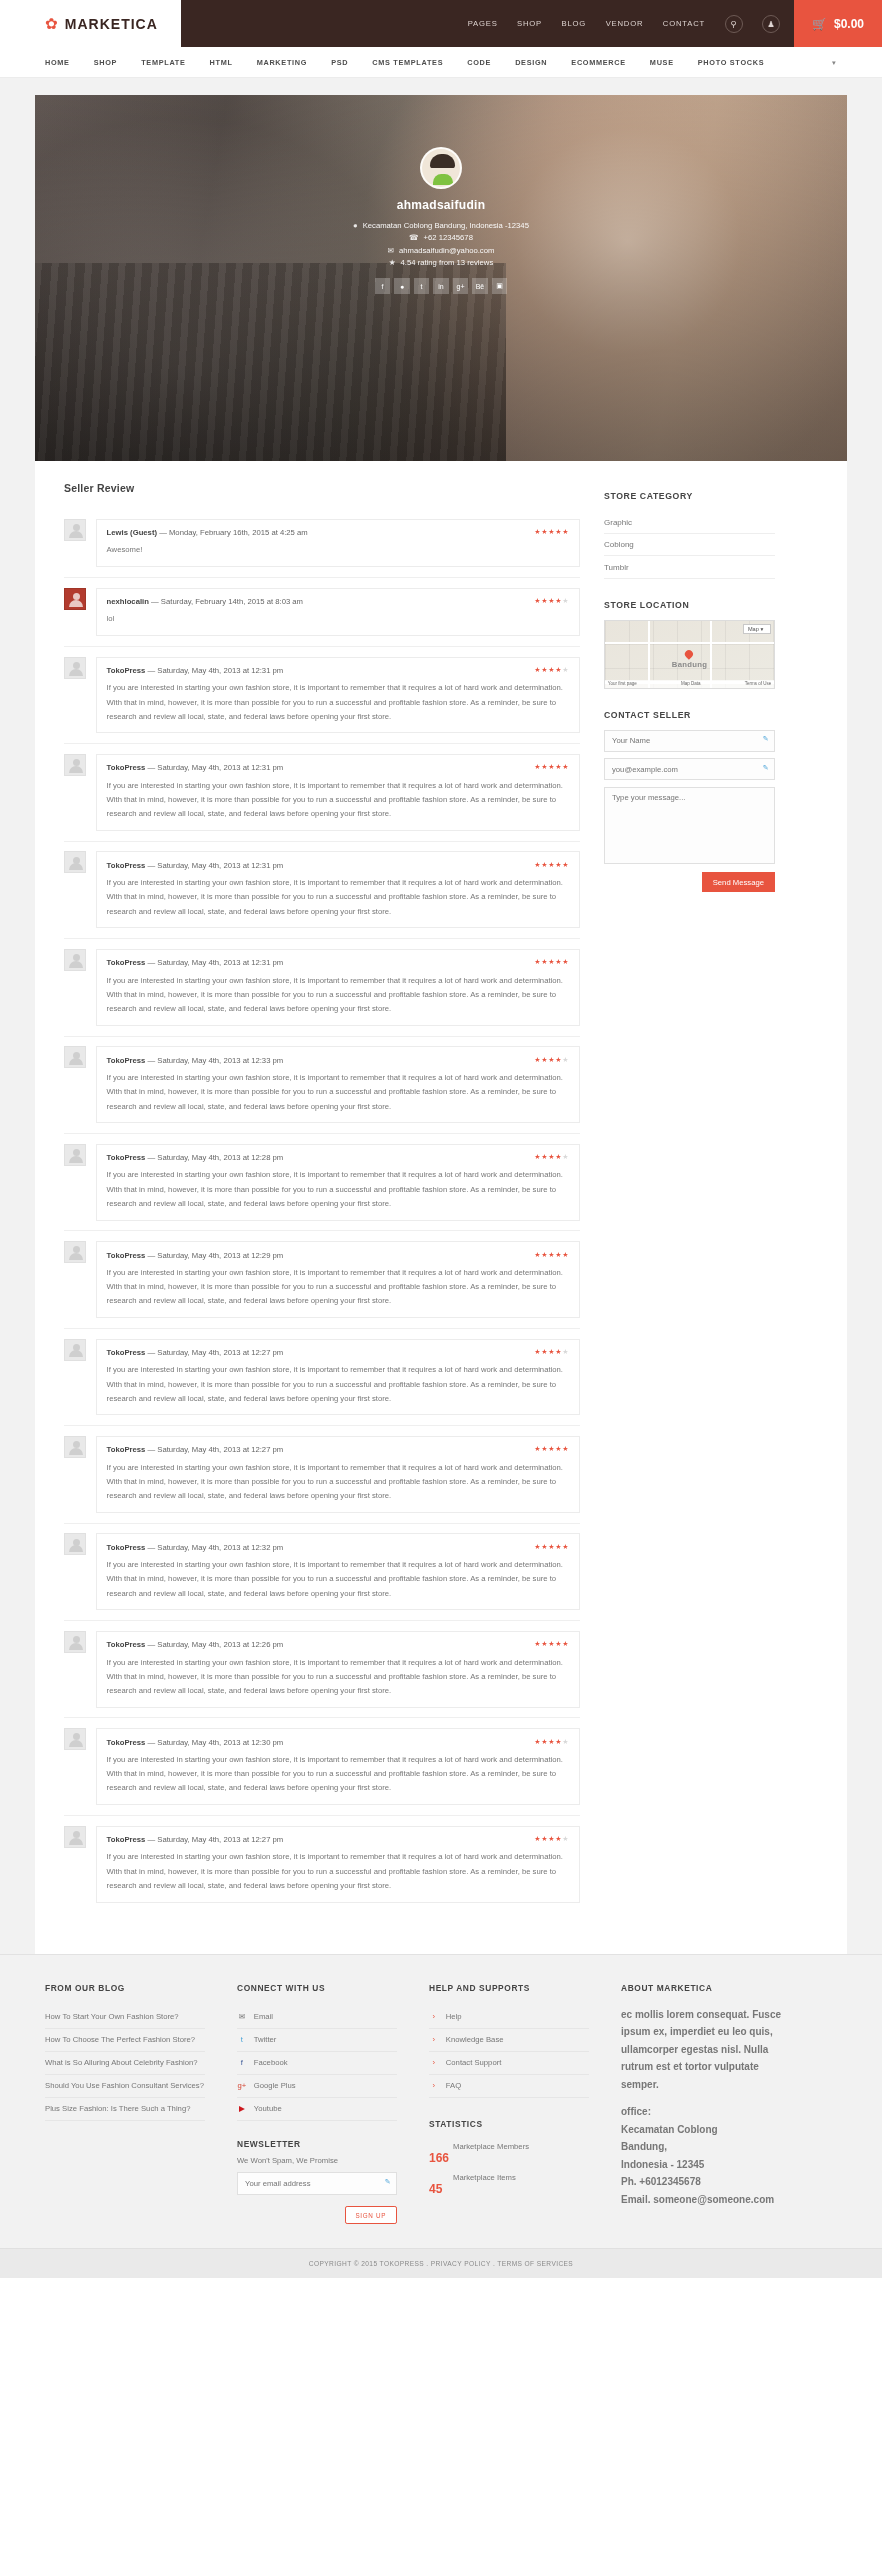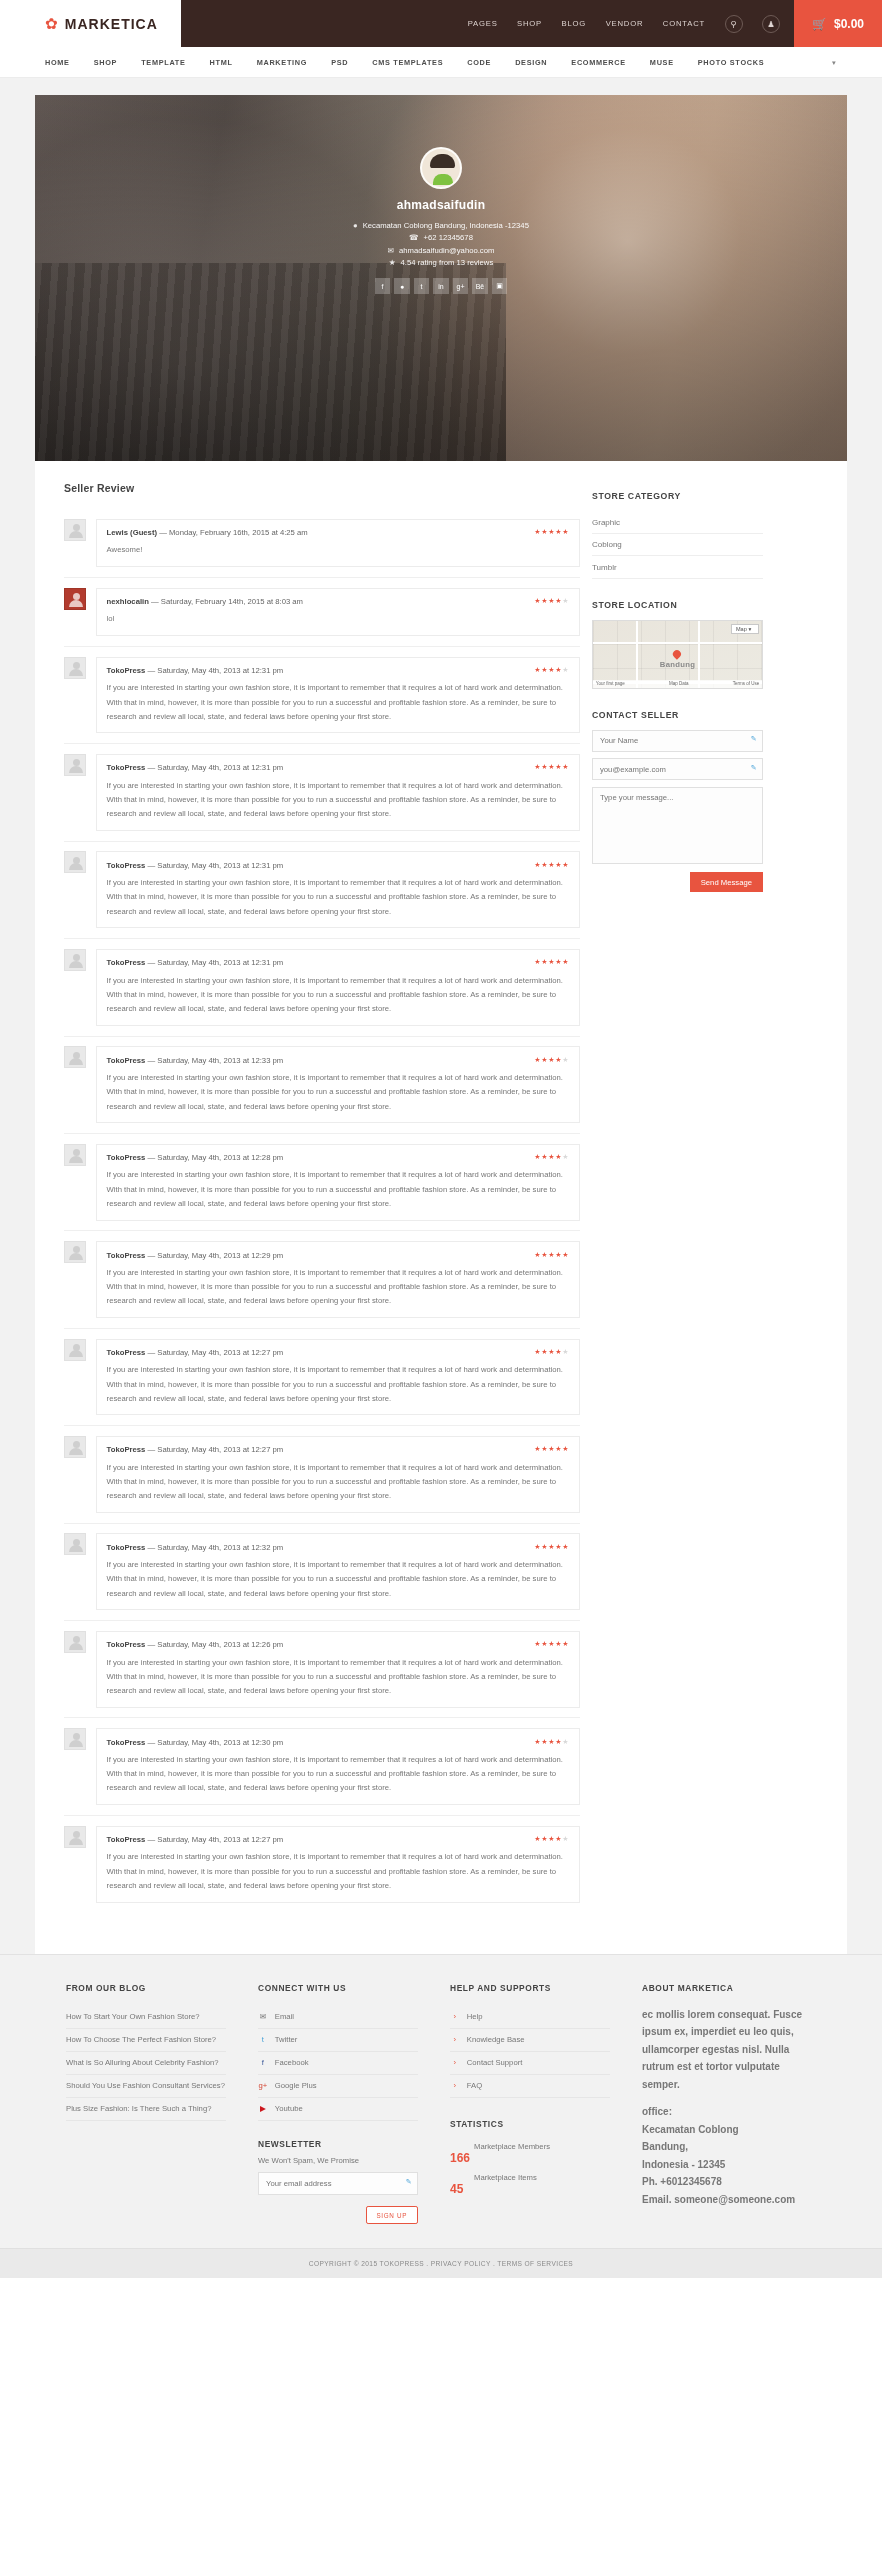--- a/index.html
+++ b/index.html
@@ -163,21 +163,21 @@
     display: flex; justify-content: center; gap: 4.2px;
   }
   .hero-social span {
     width: 15.3px; height: 15.3px;
     background: rgba(255,255,255,0.25);
     display: flex; align-items: center; justify-content: center;
     font-size: 7px; color: #fff;
   }
 
   
-  .cols { display: flex; padding: 21px 29px 42px 29px; gap: 12px; }
+  .cols { display: flex; padding: 21px 29px 42px 29px; gap: 24px; }
   .col-main { width: 516px; }
   .col-side { width: 171px; padding-top: 9.8px; }
 
   .section-title {
     font-size: 10.5px;
     color: #444;
     font-weight: bold;
     margin-bottom: 15.3px;
     letter-spacing: 0.2px;
   }
@@ -296,21 +296,20 @@
     float: right; font-family: "Liberation Sans", sans-serif;
   }
 
   
   .footer {
     background: #f2f2f2;
     border-top: 0.7px solid #e2e2e2;
     padding: 28px 45px 24px 45px;
     display: flex;
     gap: 32px;
-    justify-content: center;
   }
   .fcol { width: 160px; }
   .fcol.wide { width: 174px; }
   .f-title {
     font-size: 8.4px; font-weight: bold; color: #444;
     letter-spacing: 0.6px; margin-bottom: 12.6px;
   }
   .f-link {
     font-size: 7.7px; color: #777; line-height: 1.6;
     padding: 4.9px 0; border-bottom: 0.7px solid #e6e6e6;

